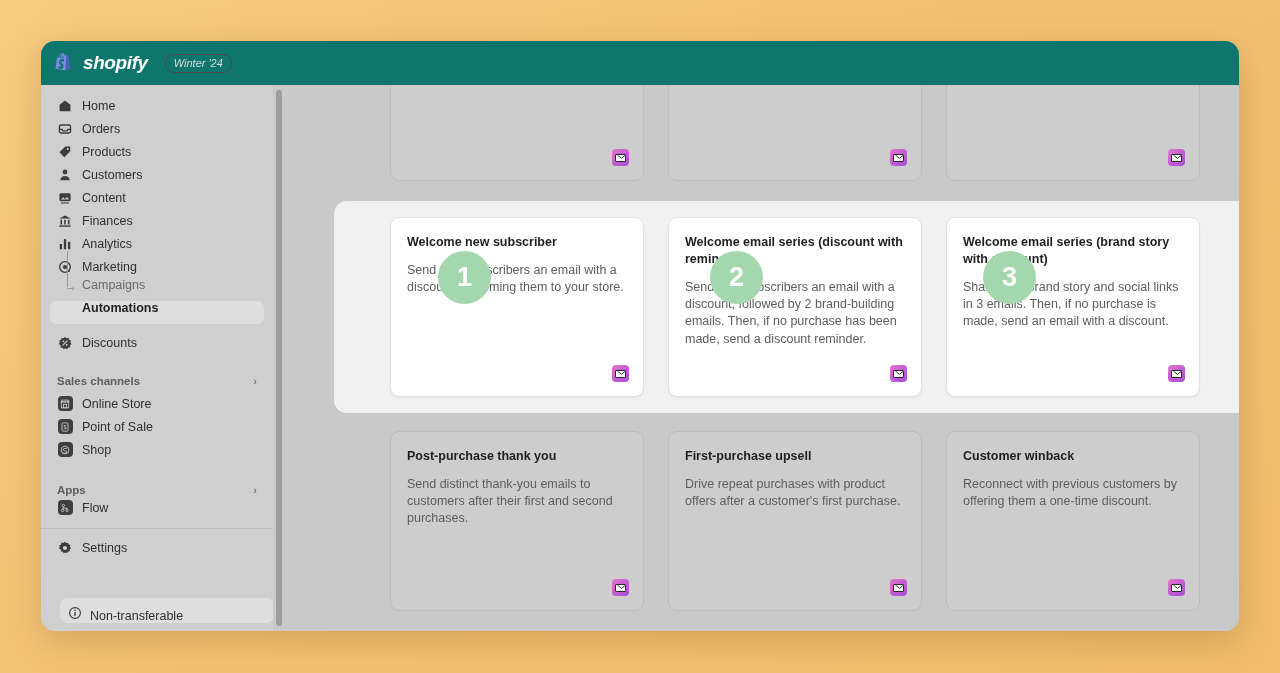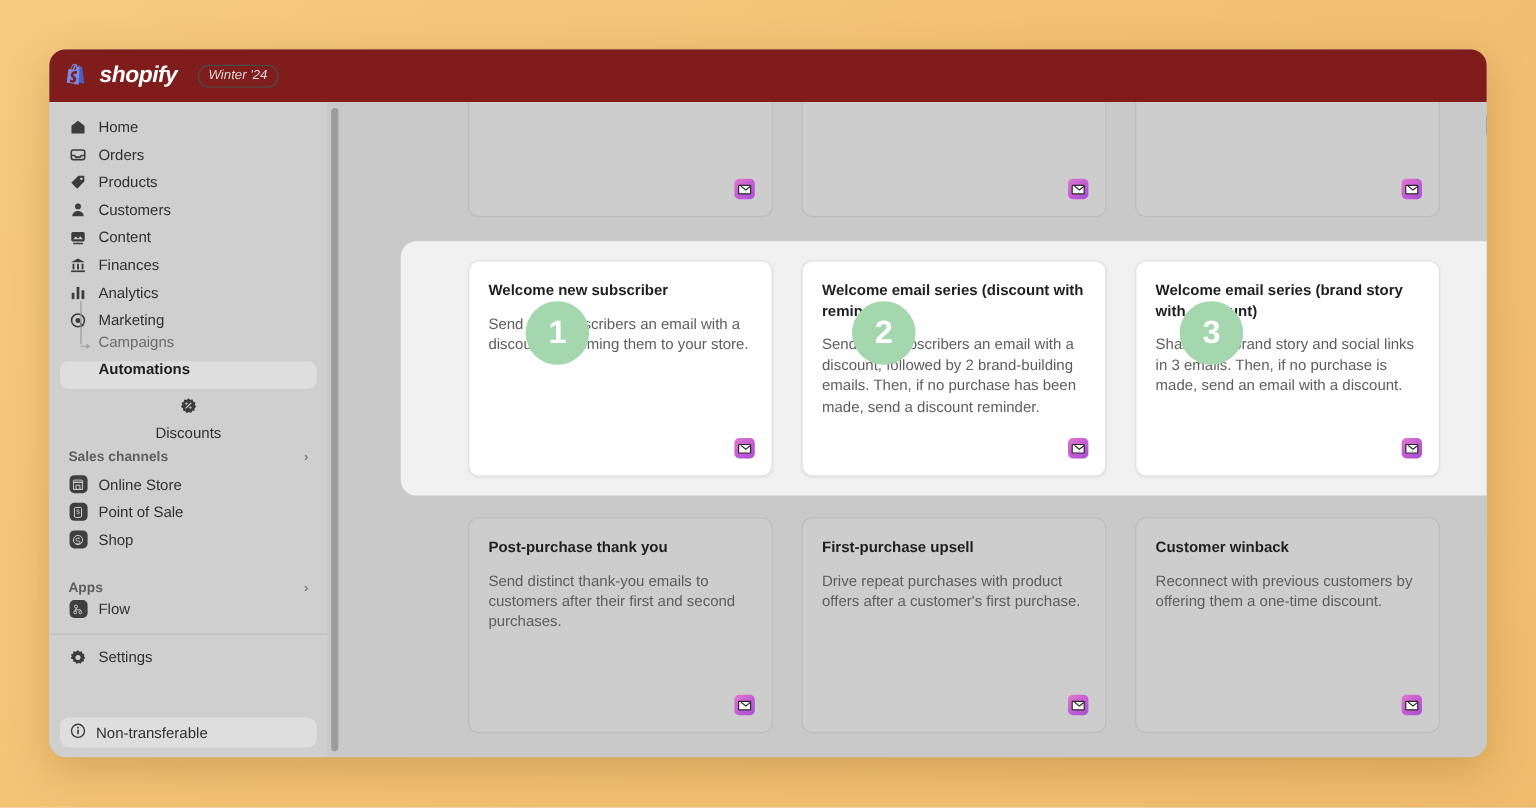--- a/index.html
+++ b/index.html
@@ -28,21 +28,21 @@
     background: #c9c9c9;
     box-shadow: 0 10px 34px rgba(120, 80, 20, 0.26);
   }
 
   
   .topbar {
     position: absolute;
     left: 0; top: 0;
     width: 1198px;
     height: 44px;
-    background: #7f1d1d;
+    background: #0f766e;
     display: flex;
     align-items: center;
     z-index: 30;
   }
 
   .brand {
     display: flex;
     align-items: center;
     gap: 8px;
     margin-left: 14px;
@@ -227,28 +227,28 @@
     border-radius: 4px;
     background: #3f3f3f;
     display: flex;
     align-items: center;
     justify-content: center;
     flex: none;
   }
 
   .non-transferable {
     position: absolute;
-    left: 9px;
+    left: 19px;
     bottom: 8px;
     width: 214px;
     height: 25px;
     background: #dedede;
     border-radius: 8px;
     display: flex;
-    align-items: center;
+    align-items: flex-end;
     gap: 8px;
     padding: 0 8px;
     color: #303030;
     font-size: 12.5px;
   }
 
   
   .content {
     position: absolute;
     left: 232px;
@@ -526,21 +526,21 @@
       </svg>
 
       <div class="nav-sub">
         <span>Campaigns</span>
       </div>
       <div class="nav-sub active">
         <span>Automations</span>
       </div>
     </div>
 
-    <div class="nav-item" style="margin-top:7px;flex-direction:column;">
+    <div class="nav-item" style="margin-top:7px;">
       <span class="ic">
         <svg width="14" height="14" viewBox="0 0 16 16">
             <path d="M8 1 9.7 2.5 12 2.1l.7 2.2 2.1.8-.7 2.2 1.4 1.8-1.7 1.5.2 2.3-2.3.1-1.1 2-2.1-.9-2 1.1-1.3-1.9-2.3-.3.1-2.3L.9 9.2l1.3-1.9-.9-2.1 2.2-.7.4-2.3 2.3.4z" fill="#3c3c3c"></path>
             <circle cx="6.1" cy="6.1" r="1.1" fill="#cfcfcf"></circle>
             <circle cx="9.9" cy="9.9" r="1.1" fill="#cfcfcf"></circle>
             <path d="M10.4 5.6 5.6 10.4" stroke="#cfcfcf" stroke-width="1.2" stroke-linecap="round"></path>
           </svg>
       </span>
       <span>Discounts</span>
     </div>

